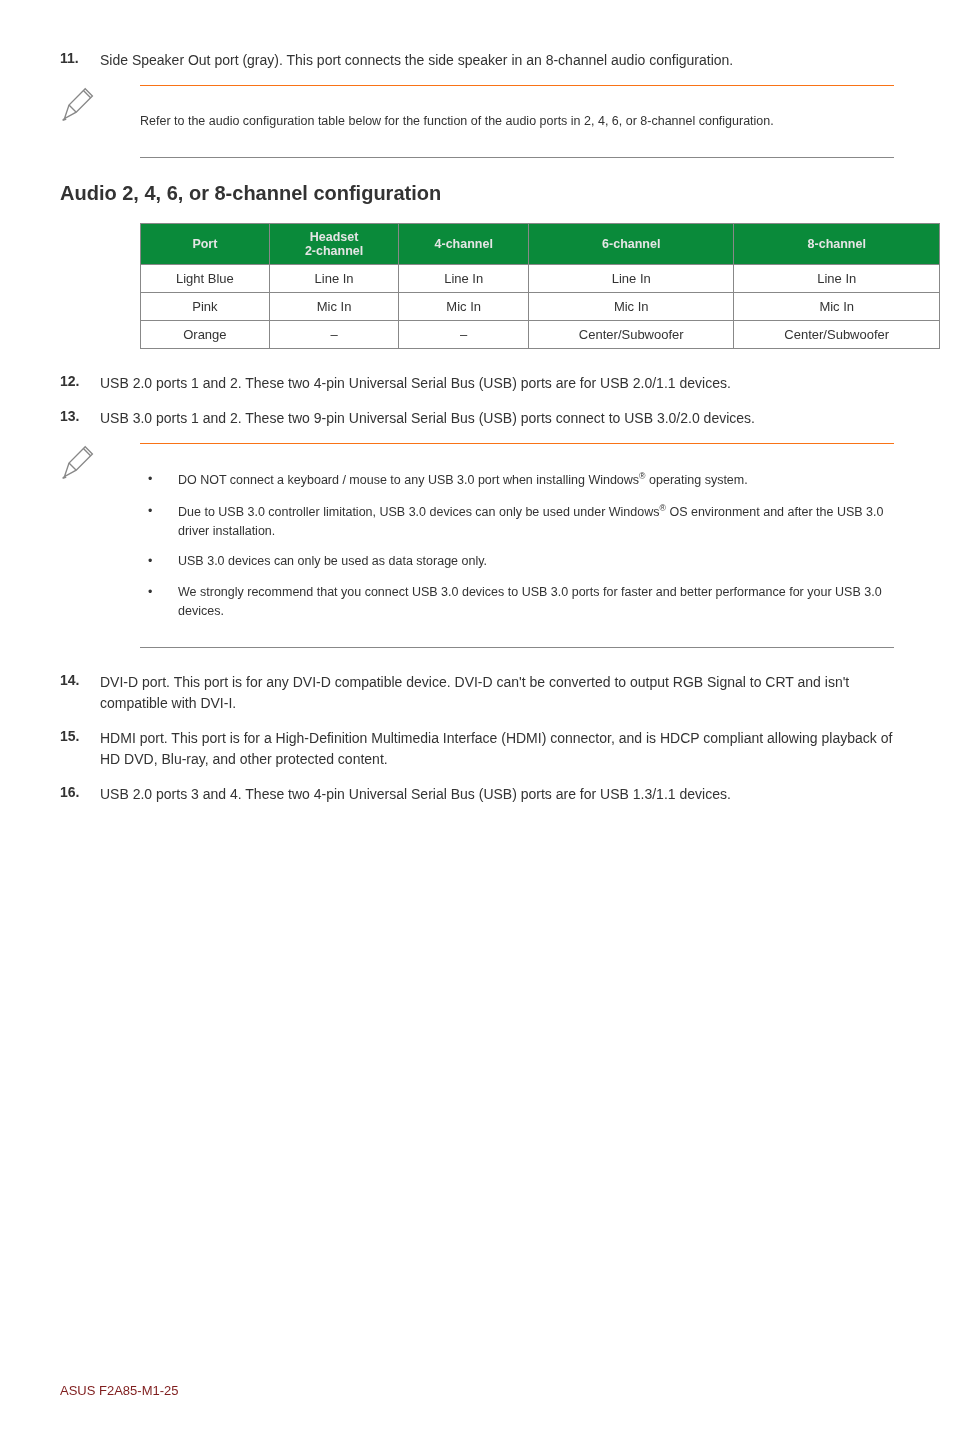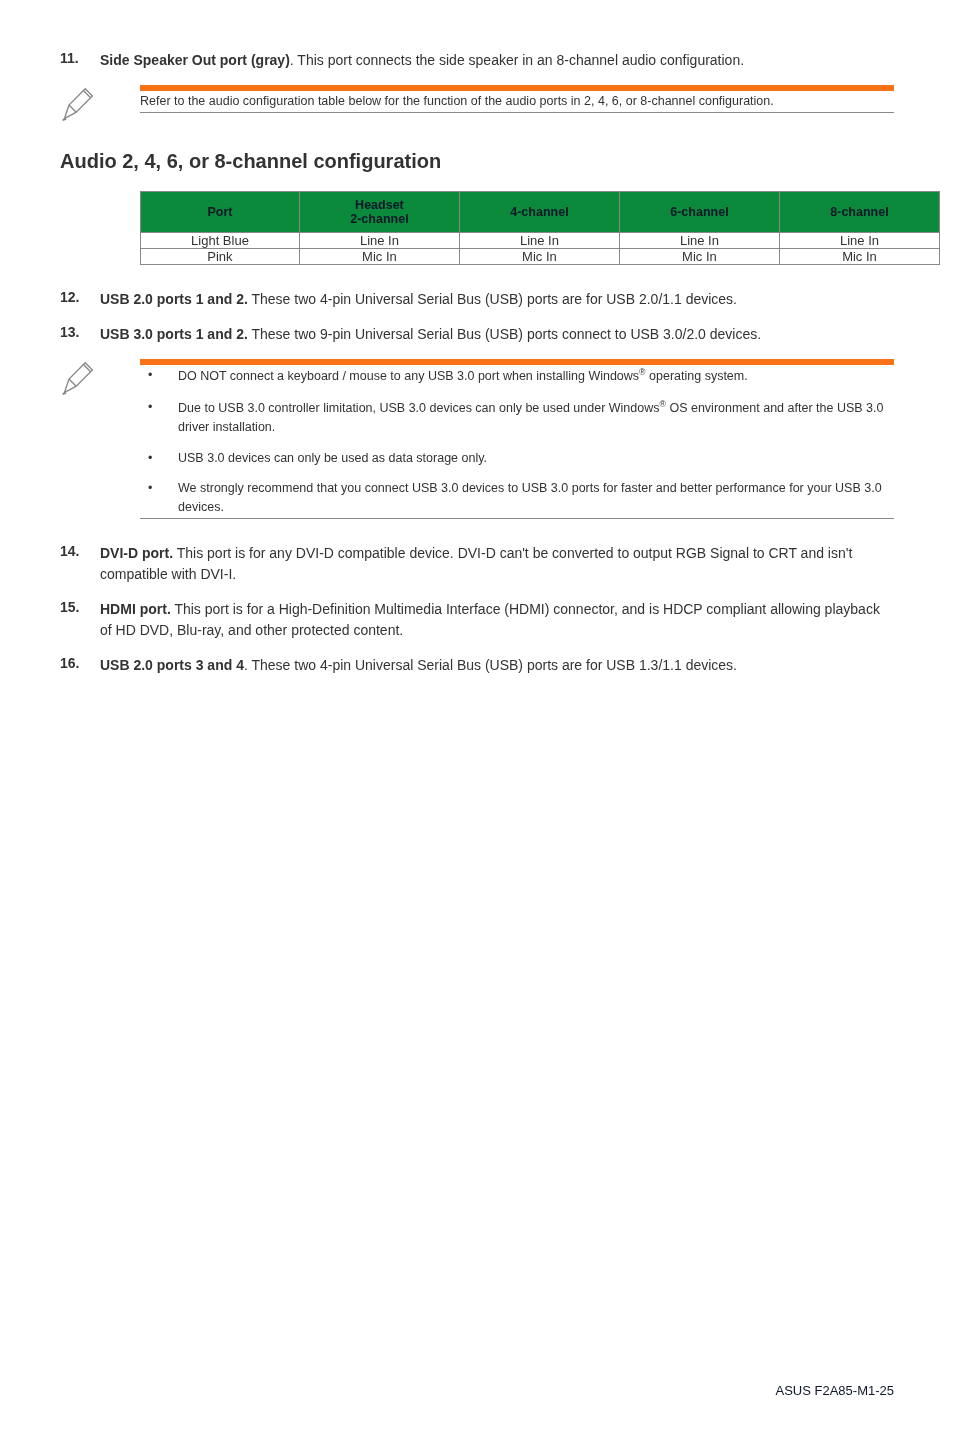--- a/index.html
+++ b/index.html
@@ -17,37 +17,37 @@
     .item-num {
       flex-shrink: 0;
       width: 40px;
       font-weight: bold;
     }
     .item-body {
       flex: 1;
       line-height: 1.5;
     }
     .item-body .title {
-      font-weight: bold;
+      font-weight: normal;
     }
     .note-wrap {
       display: flex;
       margin: 14px 0 24px 0;
       align-items: flex-start;
     }
     .note-icon {
       flex-shrink: 0;
       width: 80px;
       padding-top: 2px;
     }
     .note-body {
       flex: 1;
-      border-top: 6px solid #f97316;
+      border-top: 1px solid #f97316;
       border-bottom: 1px solid #888;
-      padding: 1px 0;
+      padding: 26px 0;
       font-size: 12.5px;
       line-height: 1.5;
     }
     .note-body ul {
       list-style: none;
       padding: 0;
       margin: 0;
     }
     .note-body ul li {
       display: flex;
@@ -71,42 +71,42 @@
       margin: 20px 0 18px 0;
     }
     table {
       border-collapse: collapse;
       margin: 0 0 24px 80px;
       width: 800px;
       font-size: 13px;
     }
     th {
       background: #0a8a3a;
-      color: #0f172a;
+      color: #e5e5e5;
       font-weight: bold;
       padding: 6px 10px;
       border: 1px solid #888;
       text-align: center;
       font-size: 12.5px;
     }
     td {
       border: 1px solid #888;
-      padding: 0 10px;
+      padding: 6px 10px;
       text-align: center;
     }
     .footer {
       position: fixed;
       bottom: 40px;
       left: 60px;
       right: 60px;
       display: flex;
-      justify-content: flex-end;
+      justify-content: flex-start;
       font-size: 13px;
       border-top: none;
-      color: #0f172a;
+      color: #7f1d1d;
     }
     sup {
       font-size: 0.7em;
     }
     .pencil-svg {
       width: 36px;
       height: 36px;
     }
   </style>
 </head>
@@ -150,20 +150,27 @@
       <td>Line In</td>
       <td>Line In</td>
     </tr>
     <tr>
       <td>Pink</td>
       <td>Mic In</td>
       <td>Mic In</td>
       <td>Mic In</td>
       <td>Mic In</td>
     </tr>
+    <tr>
+      <td>Orange</td>
+      <td>–</td>
+      <td>–</td>
+      <td>Center/Subwoofer</td>
+      <td>Center/Subwoofer</td>
+    </tr>
   </tbody>
 </table>
 
 <div class="item">
   <div class="item-num">12.</div>
   <div class="item-body">
     <span class="title">USB 2.0 ports 1 and 2.</span><span> These two 4-pin Universal Serial Bus (USB) ports are for USB 2.0/1.1 devices.</span>
   </div>
 </div>
 

